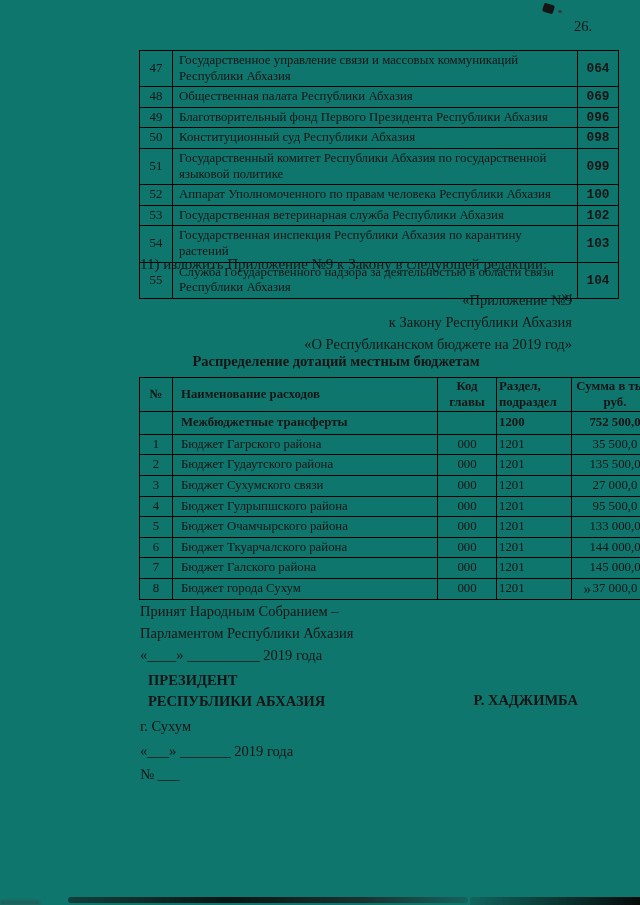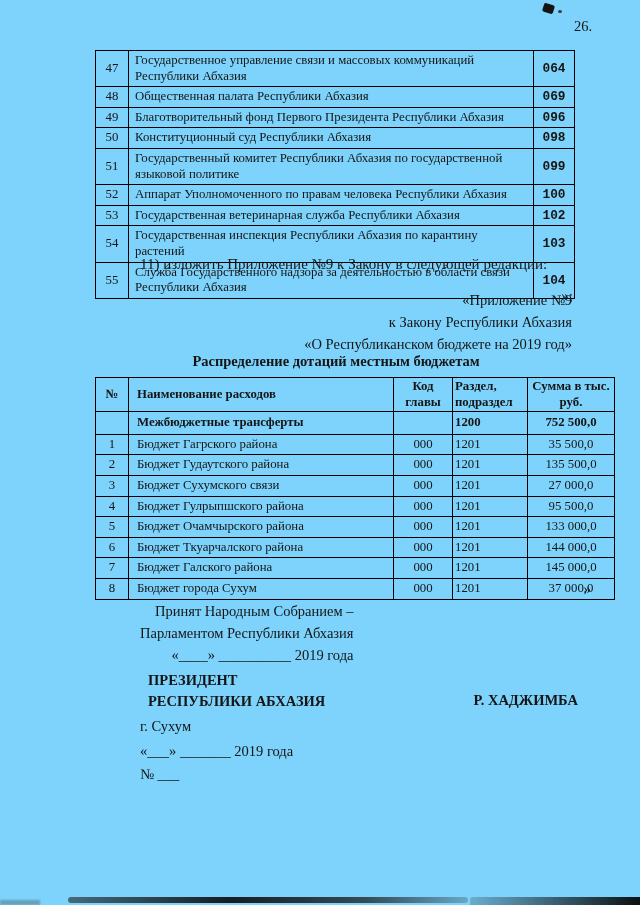--- a/index.html
+++ b/index.html
@@ -1,30 +1,30 @@
 <!DOCTYPE html>
 <html><head>
 <meta charset="utf-8">
 <style>
   html,body { margin:0; padding:0; background:#e8e8e8; }
   .page {
     position:relative;
     width:640px; height:905px;
     margin:0 auto;
-    background:#7dd3fc;
+    background:#0f766e;
     font-family:"Liberation Serif", serif;
     color:#151515;
     overflow:hidden;
   }
   .page-number {
     position:absolute; top:18px; right:48px;
     font-size:14.5px;
   }
   
-  table { border-collapse:collapse; table-layout:fixed; }
+  table { border-collapse:collapse; table-layout:fixed;margin-left:44px; }
   td, th { border:1px solid #000; vertical-align:middle; }
 
   .t1wrap { position:absolute; top:50px; left:95px; width:462px; }
   .t1 { width:462px; font-size:12.8px; line-height:1.22; }
   .t1 .c-num  { width:28px;  text-align:center; padding:1px 2px; }
   .t1 .c-name { width:392px; text-align:left;   padding:2px 6px; }
   .t1 .c-code { width:36px;  text-align:center; font-weight:bold; padding:1px 2px;font-family:Liberation Mono, monospace; }
   .closer1 {
     position:absolute; right:-16px; bottom:-6px;
     font-size:15px;
@@ -53,21 +53,21 @@
   .t2 .subhead td { font-weight:bold; }
   .t2 .subhead .c-name { padding:3px 8px; }
   .closer2 {
     position:absolute; right:-14px; bottom:2px;
     font-size:15px;
   }
 
   
   .adopted {
     position:absolute; top:601px; left:140px;
-    font-size:14.5px; line-height:1.5;text-align:right;
+    font-size:14.5px; line-height:1.5;
   }
   .president {
     position:absolute; top:670px; left:148px; width:430px;
     font-size:14.5px; line-height:1.45; font-weight:bold;
   }
   .president .name { position:absolute; right:0; bottom:1px; }
   .city  { position:absolute; top:718px; left:140px; font-size:14.5px; }
   .sdate { position:absolute; top:743px; left:140px; font-size:14.5px; }
   .snum  { position:absolute; top:766px; left:140px; font-size:14.5px; }
 

